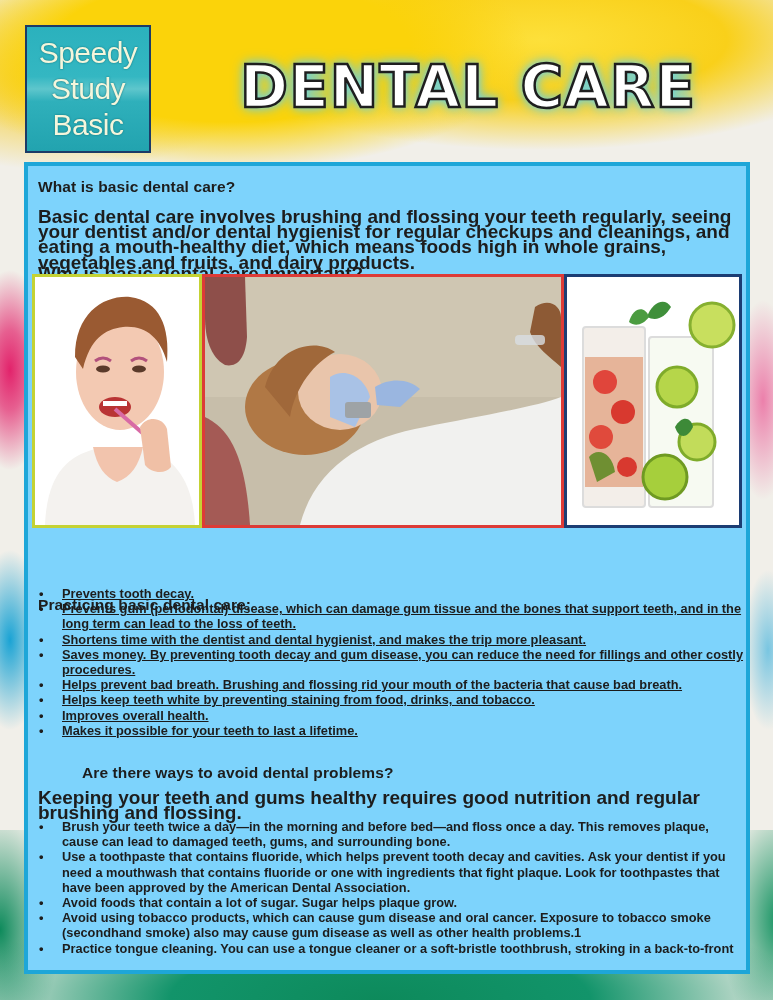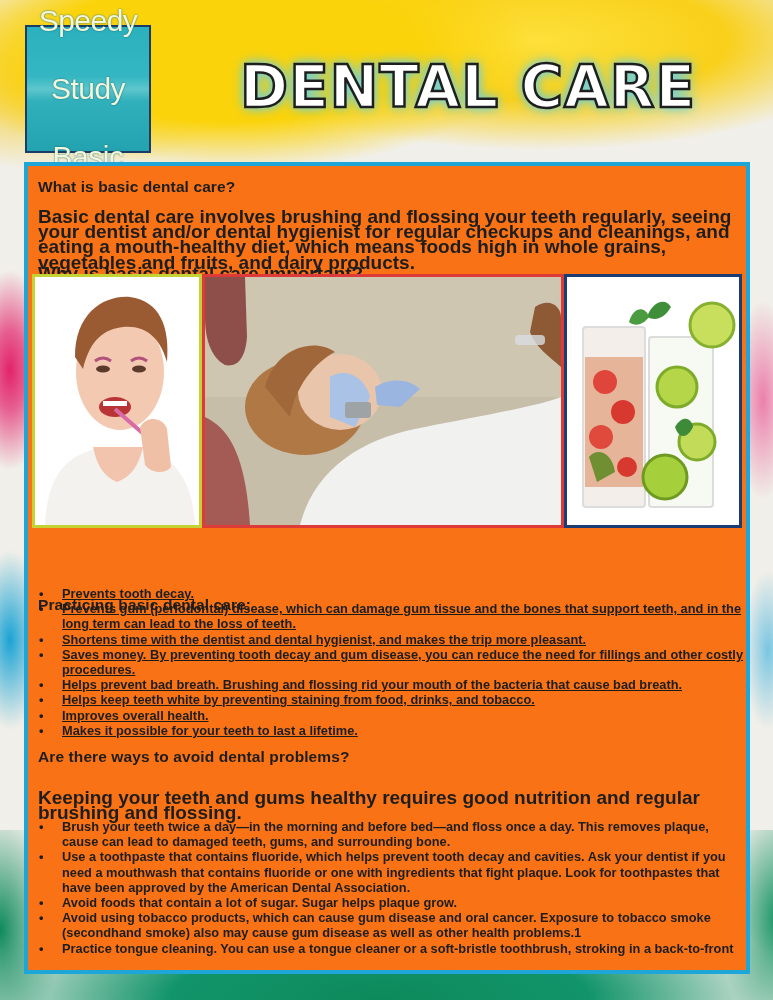--- a/index.html
+++ b/index.html
@@ -46,37 +46,36 @@
   
   .logo {
     position: absolute; left: 25px; top: 25px; width: 126px; height: 128px;
     background: linear-gradient(180deg, #2bb1bd 0%, #34b7c2 40%, #5ec6cc 50%, #2fb0bb 60%, #22a3af 100%);
     border: 2px solid #1c3b66;
     display: flex; flex-direction: column; align-items: center; justify-content: center;
     color: #f4f6dc;
     font-family: "Liberation Sans", sans-serif;
     font-size: 30px; line-height: 36px; letter-spacing: -0.5px;
     text-shadow: 0 0 2px #0e6c75;
-    gap: 32px;
   }
   .title {
     position: absolute; left: 224px; top: 58px;
     font-family: "DejaVu Sans", sans-serif; font-weight: bold;
     font-size: 58px; letter-spacing: 1px;
     color: #ffffff;
     -webkit-text-stroke: 2.5px #1e1e1e;
     text-shadow: 0 0 8px #6fd6e6, 0 0 14px #5fc9dd;
     line-height: 1;
     margin-left: 16px;
   }
 
   
   .panel {
     position: absolute; left: 24px; top: 162px; width: 726px; height: 812px;
-    background: #f97316;
+    background: #7dd3fc;
     border: 4px solid #1ea6d8;
   }
   .h2 {
     position: absolute; left: 10px;
     font-size: 15.5px; font-weight: bold; color: #1d1d1d;
     letter-spacing: 0.1px;
   }
   .para {
     position: absolute; left: 10px; width: 700px;
     font-size: 19px; font-weight: bold; color: #1d1d1d;
@@ -185,21 +184,21 @@
     <li>Prevents tooth decay.</li>
     <li>Prevents gum (periodontal) disease, which can damage gum tissue and the bones that support teeth, and in the long term can lead to the loss of teeth.</li>
     <li>Shortens time with the dentist and dental hygienist, and makes the trip more pleasant.</li>
     <li>Saves money. By preventing tooth decay and gum disease, you can reduce the need for fillings and other costly procedures.</li>
     <li>Helps prevent bad breath. Brushing and flossing rid your mouth of the bacteria that cause bad breath.</li>
     <li>Helps keep teeth white by preventing staining from food, drinks, and tobacco.</li>
     <li>Improves overall health.</li>
     <li>Makes it possible for your teeth to last a lifetime.</li>
   </ul>
 
-  <div class="h2" style="top:582px;">Are there ways to avoid dental problems?</div>
+  <div class="h2" style="top:598px;margin-left:44px;">Are there ways to avoid dental problems?</div>
   <div class="para" style="top:624px;">Keeping your teeth and gums healthy requires good nutrition and regular brushing and flossing.</div>
   <ul class="bullets" style="top:653px;">
     <li>Brush your teeth twice a day—in the morning and before bed—and floss once a day. This removes plaque, cause can lead to damaged teeth, gums, and surrounding bone.</li>
     <li>Use a toothpaste that contains fluoride, which helps prevent tooth decay and cavities. Ask your dentist if you need a mouthwash that contains fluoride or one with ingredients that fight plaque. Look for toothpastes that have been approved by the American Dental Association.</li>
     <li>Avoid foods that contain a lot of sugar. Sugar helps plaque grow.</li>
     <li>Avoid using tobacco products, which can cause gum disease and oral cancer. Exposure to tobacco smoke (secondhand smoke) also may cause gum disease as well as other health problems.1</li>
     <li>Practice tongue cleaning. You can use a tongue cleaner or a soft-bristle toothbrush, stroking in a back-to-front</li>
   </ul>
 </div>
 

